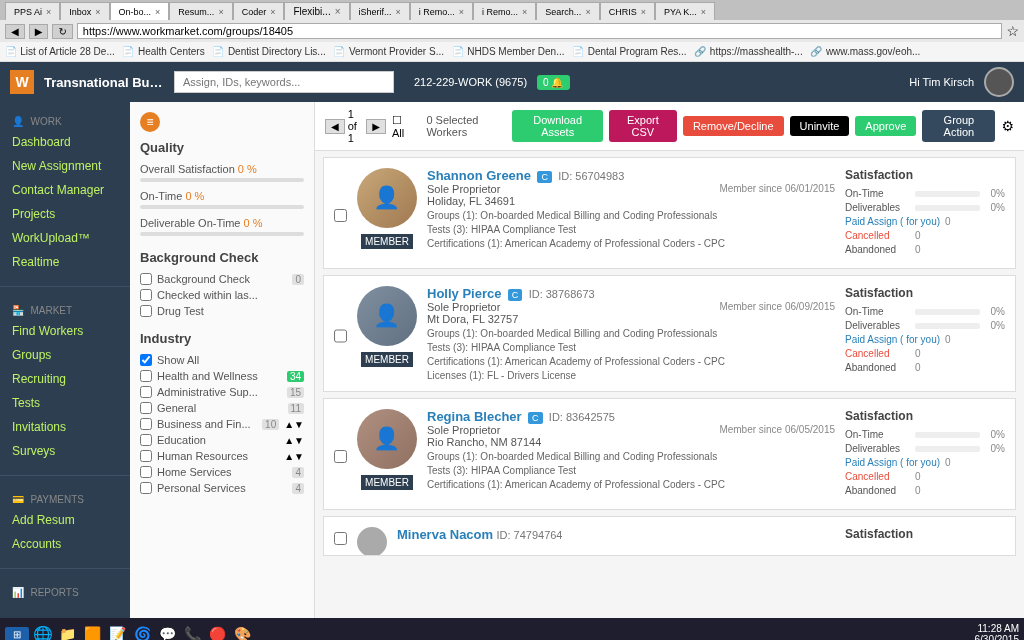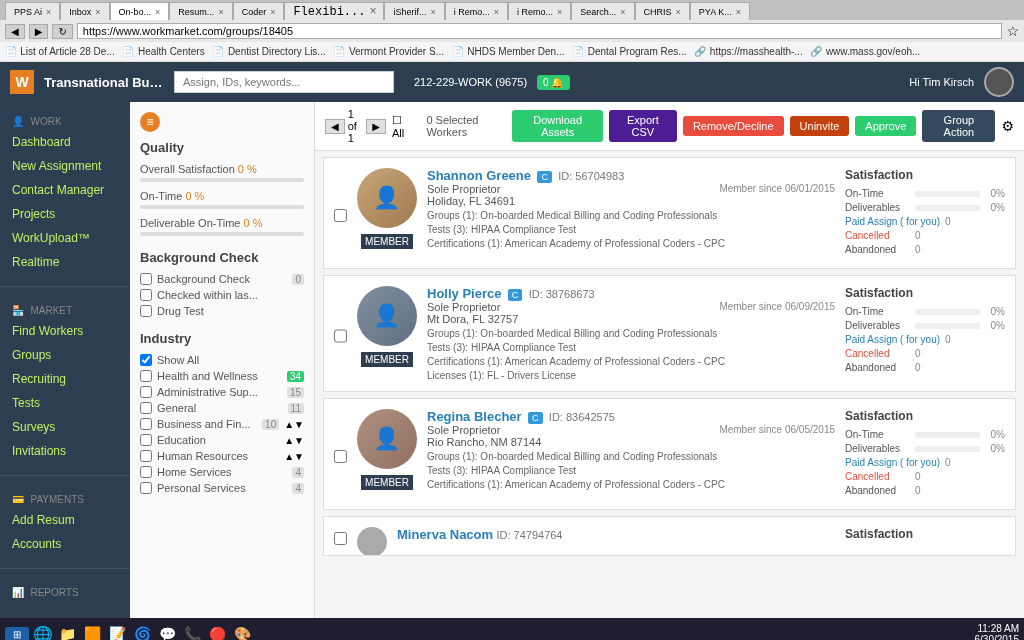--- a/index.html
+++ b/index.html
@@ -49,23 +49,23 @@
     .filter-row .count-green { background: #2ecc71; color: white; }
 
     
     .main { flex: 1; display: flex; flex-direction: column; overflow: hidden; }
     .toolbar { background: white; border-bottom: 1px solid #ddd; padding: 6px 10px; display: flex; align-items: center; gap: 6px; }
     .page-nav { display: flex; align-items: center; gap: 3px; font-size: 11px; }
     .page-btn { background: #e0e0e0; border: 1px solid #aaa; padding: 1px 5px; cursor: pointer; font-size: 10px; }
     .selected-count { font-size: 11px; color: #555; margin-left: 8px; }
     .btn { padding: 4px 10px; border: none; border-radius: 3px; cursor: pointer; font-size: 11px; color: white; }
     .btn-green { background: #2ecc71; }
-    .btn-teal { background: #4c1d95; }
+    .btn-teal { background: #be185d; }
     .btn-red { background: #e74c3c; }
-    .btn-gray { background: #c2410c; }
+    .btn-gray { background: #000000; }
     .btn-dark { background: #34495e; }
 
     .workers-list { flex: 1; overflow-y: auto; background: #f5f5f5; }
     .worker-card { background: white; margin: 6px 8px; border: 1px solid #ddd; padding: 10px; display: flex; gap: 10px; }
     .worker-card input[type=checkbox] { margin-top: 5px; }
     .worker-avatar { width: 60px; height: 60px; border-radius: 50%; background: #bbb; flex-shrink: 0; overflow: hidden; position: relative; }
     .member-badge { background: #2c3e50; color: white; font-size: 10px; text-align: center; padding: 2px 4px; margin-top: 3px; }
     .worker-info { flex: 1; }
     .worker-name { font-size: 13px; font-weight: bold; color: #2980b9; }
     .worker-id { font-size: 11px; color: #777; }
@@ -94,21 +94,21 @@
   </style>
 </head>
 <body>
 
 <div class="browser-tabs" style="background:#c0c0c0; display:flex; align-items:flex-end; height:20px; padding-left:5px;">
   <div class="tab" style="font-size:9px;">PPS Ai <span class="tab-close">×</span></div>
   <div class="tab" style="font-size:9px;">Inbox <span class="tab-close">×</span></div>
   <div class="tab active" style="font-size:9px;">On-bo... <span class="tab-close">×</span></div>
   <div class="tab" style="font-size:9px;">Resum... <span class="tab-close">×</span></div>
   <div class="tab" style="font-size:9px;">Coder <span class="tab-close">×</span></div>
-  <div class="tab" style="font-size:12px;font-family:Liberation Mono, monospace;">Flexibi... <span class="tab-close">×</span></div>
+  <div class="tab" style="font-size:10px;">Flexibi... <span class="tab-close">×</span></div>
   <div class="tab" style="font-size:9px;">iSherif... <span class="tab-close">×</span></div>
   <div class="tab" style="font-size:9px;">i Remo... <span class="tab-close">×</span></div>
   <div class="tab" style="font-size:9px;">i Remo... <span class="tab-close">×</span></div>
   <div class="tab" style="font-size:9px;">Search... <span class="tab-close">×</span></div>
   <div class="tab" style="font-size:9px;">CHRIS <span class="tab-close">×</span></div>
   <div class="tab" style="font-size:9px;">PYA K... <span class="tab-close">×</span></div>
 </div>
 
 <div class="address-bar">
   <button class="nav-btn">◀</button>
@@ -159,22 +159,22 @@
       <div class="sidebar-divider"></div>
       <div class="sidebar-section">
         <div class="sidebar-header">
           <span>🏪</span>
           <span>Market</span>
         </div>
         <div class="sidebar-item">Find Workers</div>
         <div class="sidebar-item">Groups</div>
         <div class="sidebar-item">Recruiting</div>
         <div class="sidebar-item">Tests</div>
+        <div class="sidebar-item">Invitations</div>
         <div class="sidebar-item">Surveys</div>
-        <div class="sidebar-item">Invitations</div>
       </div>
       <div class="sidebar-divider"></div>
       <div class="sidebar-section">
         <div class="sidebar-header">
           <span>💳</span>
           <span>Payments</span>
         </div>
         <div class="sidebar-item">Add Resum</div>
         <div class="sidebar-item">Accounts</div>
       </div>

